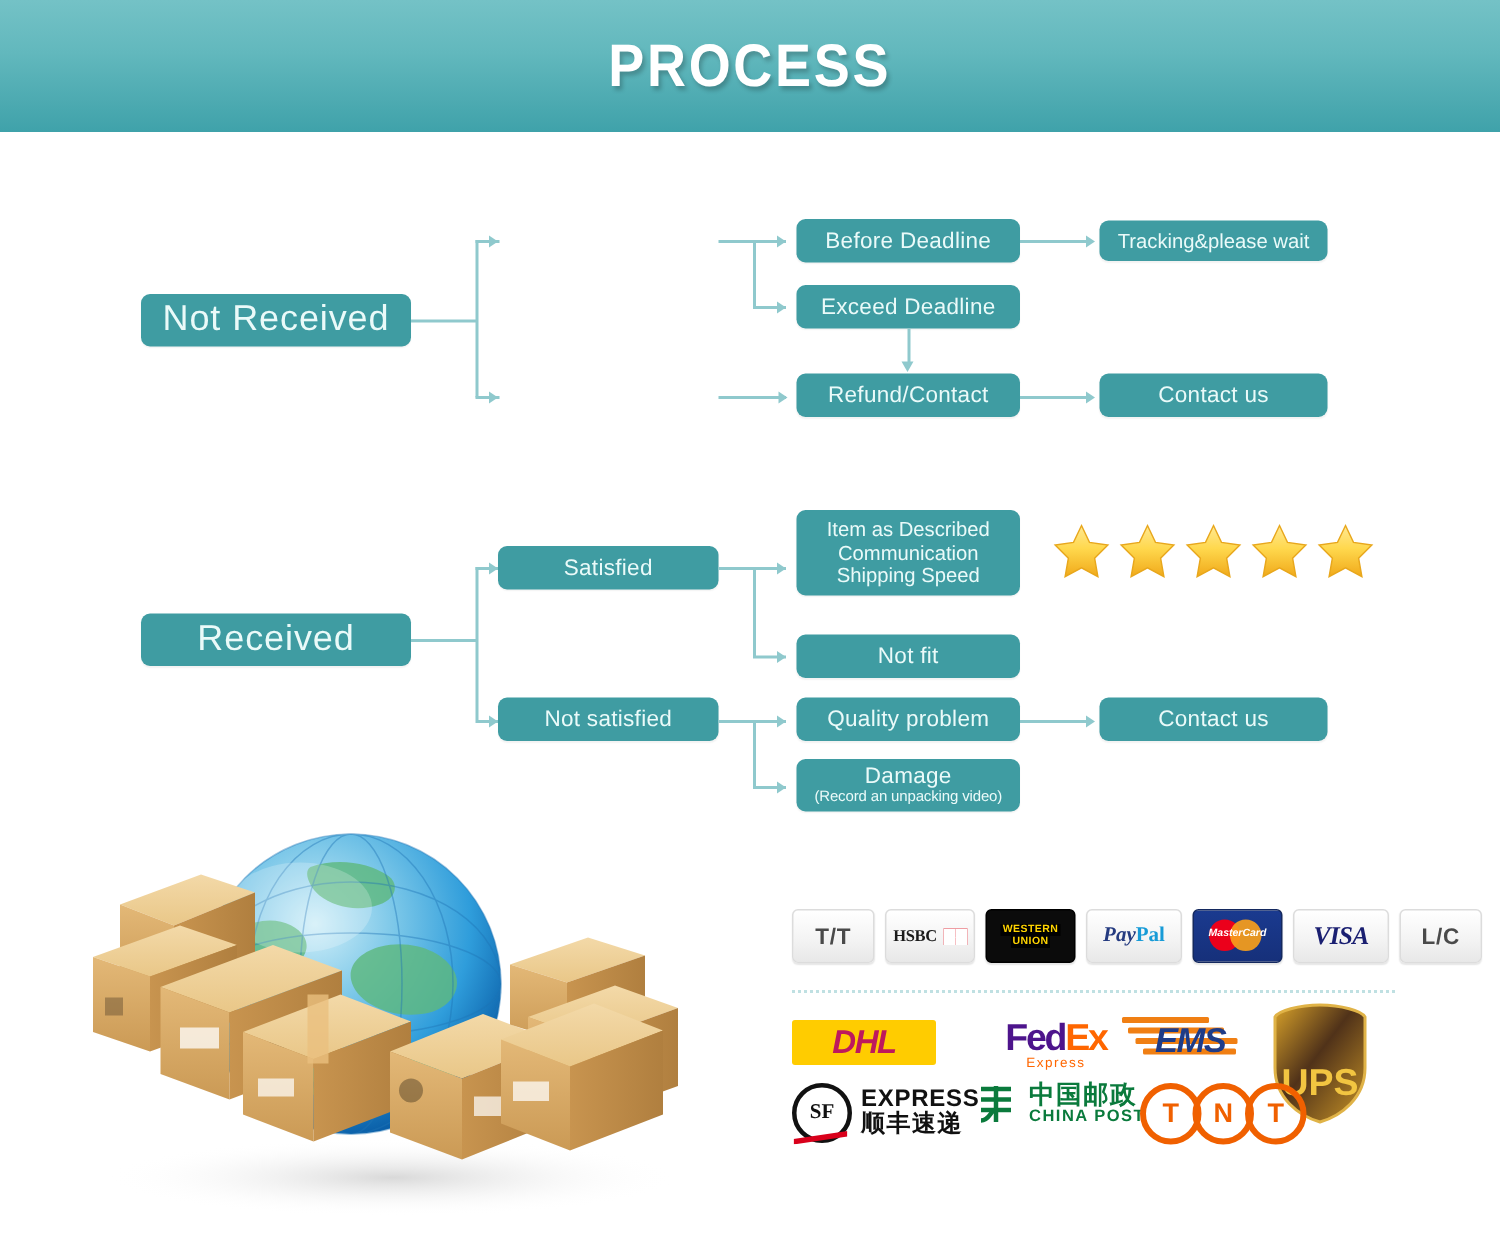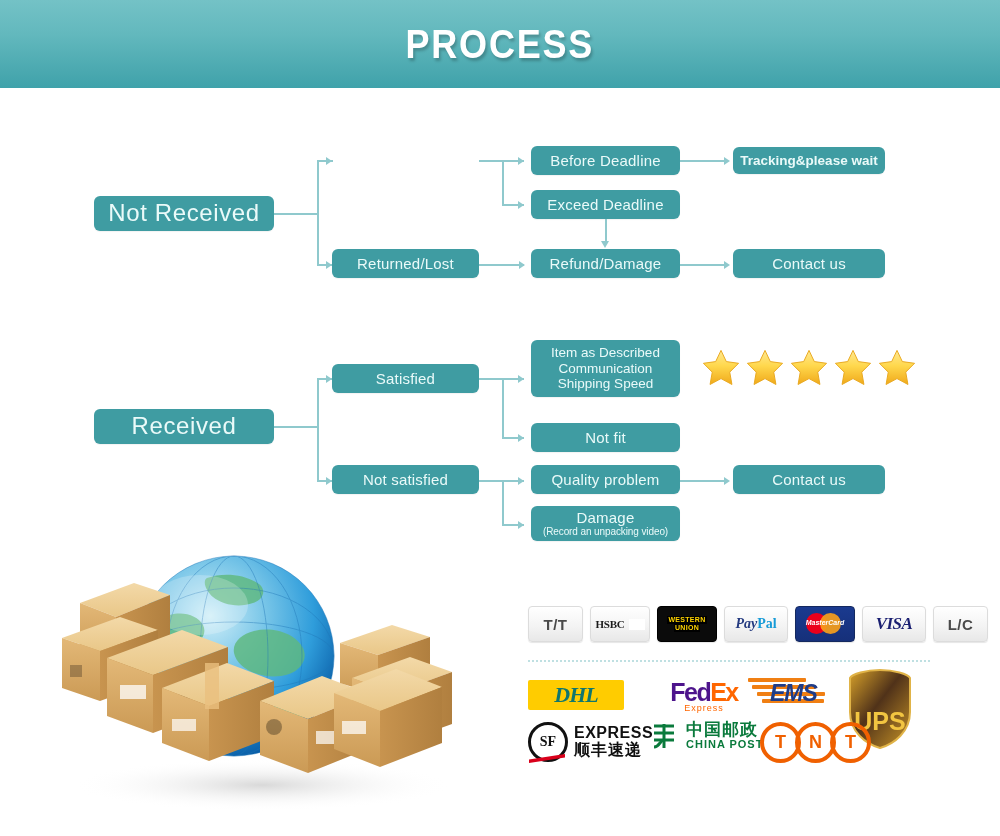--- a/index.html
+++ b/index.html
@@ -70,22 +70,22 @@
   .pay-visa{width:62px;text-align:center;}
   .visa-txt{font-family:"Liberation Serif",serif;font-style:italic;font-weight:bold;font-size:17px;color:#1a1f71;letter-spacing:-.5px;}
 
   .divider{position:absolute;left:528px;top:660px;width:402px;height:0;
      border-top:2px dotted #bfe0e2;}
 
   .ship{position:absolute;}
 
   .dhl{left:528px;top:680px;width:96px;height:30px;background:#ffcc00;border-radius:2px;
        display:flex;align-items:center;justify-content:center;}
-  .dhl-txt{color:#0f766e;font-size:22px;font-weight:bold;font-style:italic;letter-spacing:-1px;
-       font-family:Liberation Serif, serif;}
+  .dhl-txt{color:#be185d;font-size:22px;font-weight:bold;font-style:italic;letter-spacing:-1px;
+       font-family:Liberation Sans, sans-serif;}
 
   .fedex{left:658px;top:678px;width:92px;text-align:center;}
   .fx-a{color:#4d148c;font-size:25px;font-weight:bold;letter-spacing:-1.5px;font-family:"Liberation Sans",sans-serif;}
   .fx-b{color:#ff6600;font-size:25px;font-weight:bold;letter-spacing:-1.5px;font-family:"Liberation Sans",sans-serif;}
   .fx-sub{color:#ff6600;font-size:9px;letter-spacing:1px;margin-top:-4px;}
 
   .ems{left:748px;top:676px;width:104px;height:36px;}
   .ems-txt{position:absolute;left:22px;top:4px;color:#1f3c88;font-size:23px;font-weight:bold;font-style:italic;letter-spacing:-1px;}
   .ems-bar{position:absolute;background:#f07f13;height:3.5px;border-radius:1px;}
 
@@ -119,42 +119,41 @@
 
   <div class="box big" style="left:94px;top:196px;width:180px;height:35px;">Not Received</div>
 
   <div class="ln lh" style="left:274px;top:213px;width:44px;"></div>
   <div class="ln lv" style="left:317px;top:160px;height:105px;"></div>
   <div class="ln lh" style="left:317px;top:160px;width:16px;"></div>
   <div class="arw" style="left:326px;top:156.5px;"></div>
   <div class="ln lh" style="left:317px;top:264px;width:16px;"></div>
   <div class="arw" style="left:326px;top:260.5px;"></div>
 
-  <div class="box mid" style="left:332px;top:249px;width:147px;height:29px;">Returned/Lost</div>
 
   <div class="ln lh" style="left:479px;top:160px;width:34px;"></div>
   <div class="ln lv" style="left:502px;top:160px;height:45px;"></div>
   <div class="ln lh" style="left:502px;top:160px;width:22px;"></div>
   <div class="arw" style="left:518px;top:156.5px;"></div>
   <div class="ln lh" style="left:502px;top:204px;width:22px;"></div>
   <div class="arw" style="left:518px;top:200.5px;"></div>
 
   <div class="box mid" style="left:531px;top:146px;width:149px;height:29px;">Before Deadline</div>
   <div class="box mid" style="left:531px;top:190px;width:149px;height:29px;">Exceed Deadline</div>
 
   <div class="ln lh" style="left:680px;top:160px;width:46px;"></div>
   <div class="arw" style="left:724px;top:156.5px;"></div>
-  <div class="box sm" style="left:733px;top:147px;width:152px;height:27px;font-weight:bold;">Tracking&amp;please wait</div>
+  <div class="box sm" style="left:733px;top:147px;width:152px;height:27px;">Tracking&amp;please wait</div>
 
   <div class="ln lv" style="left:605px;top:219px;height:24px;"></div>
   <div class="arw-d" style="left:601px;top:241px;"></div>
 
   <div class="ln lh" style="left:479px;top:264px;width:45px;"></div>
   <div class="arw" style="left:519px;top:260.5px;"></div>
-  <div class="box mid" style="left:531px;top:249px;width:149px;height:29px;">Refund/Damage</div>
+  <div class="box mid" style="left:531px;top:249px;width:149px;height:29px;">Refund/Contact</div>
 
   <div class="ln lh" style="left:680px;top:264px;width:46px;"></div>
   <div class="arw" style="left:724px;top:260.5px;"></div>
   <div class="box mid" style="left:733px;top:249px;width:152px;height:29px;">Contact us</div>
 
   <div class="box big" style="left:94px;top:409px;width:180px;height:35px;">Received</div>
 
   <div class="ln lh" style="left:274px;top:426px;width:44px;"></div>
   <div class="ln lv" style="left:317px;top:378px;height:102px;"></div>
   <div class="ln lh" style="left:317px;top:378px;width:16px;"></div>

